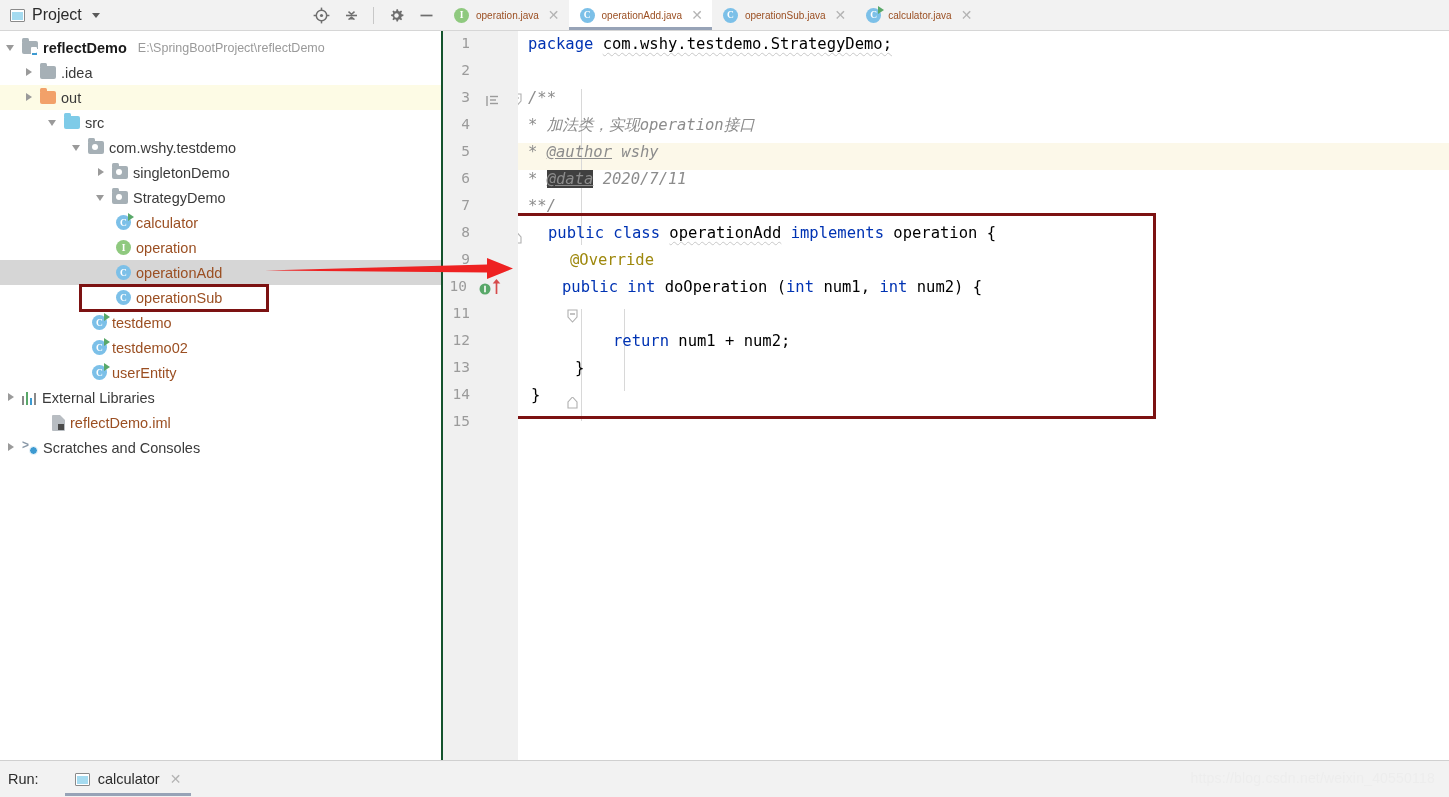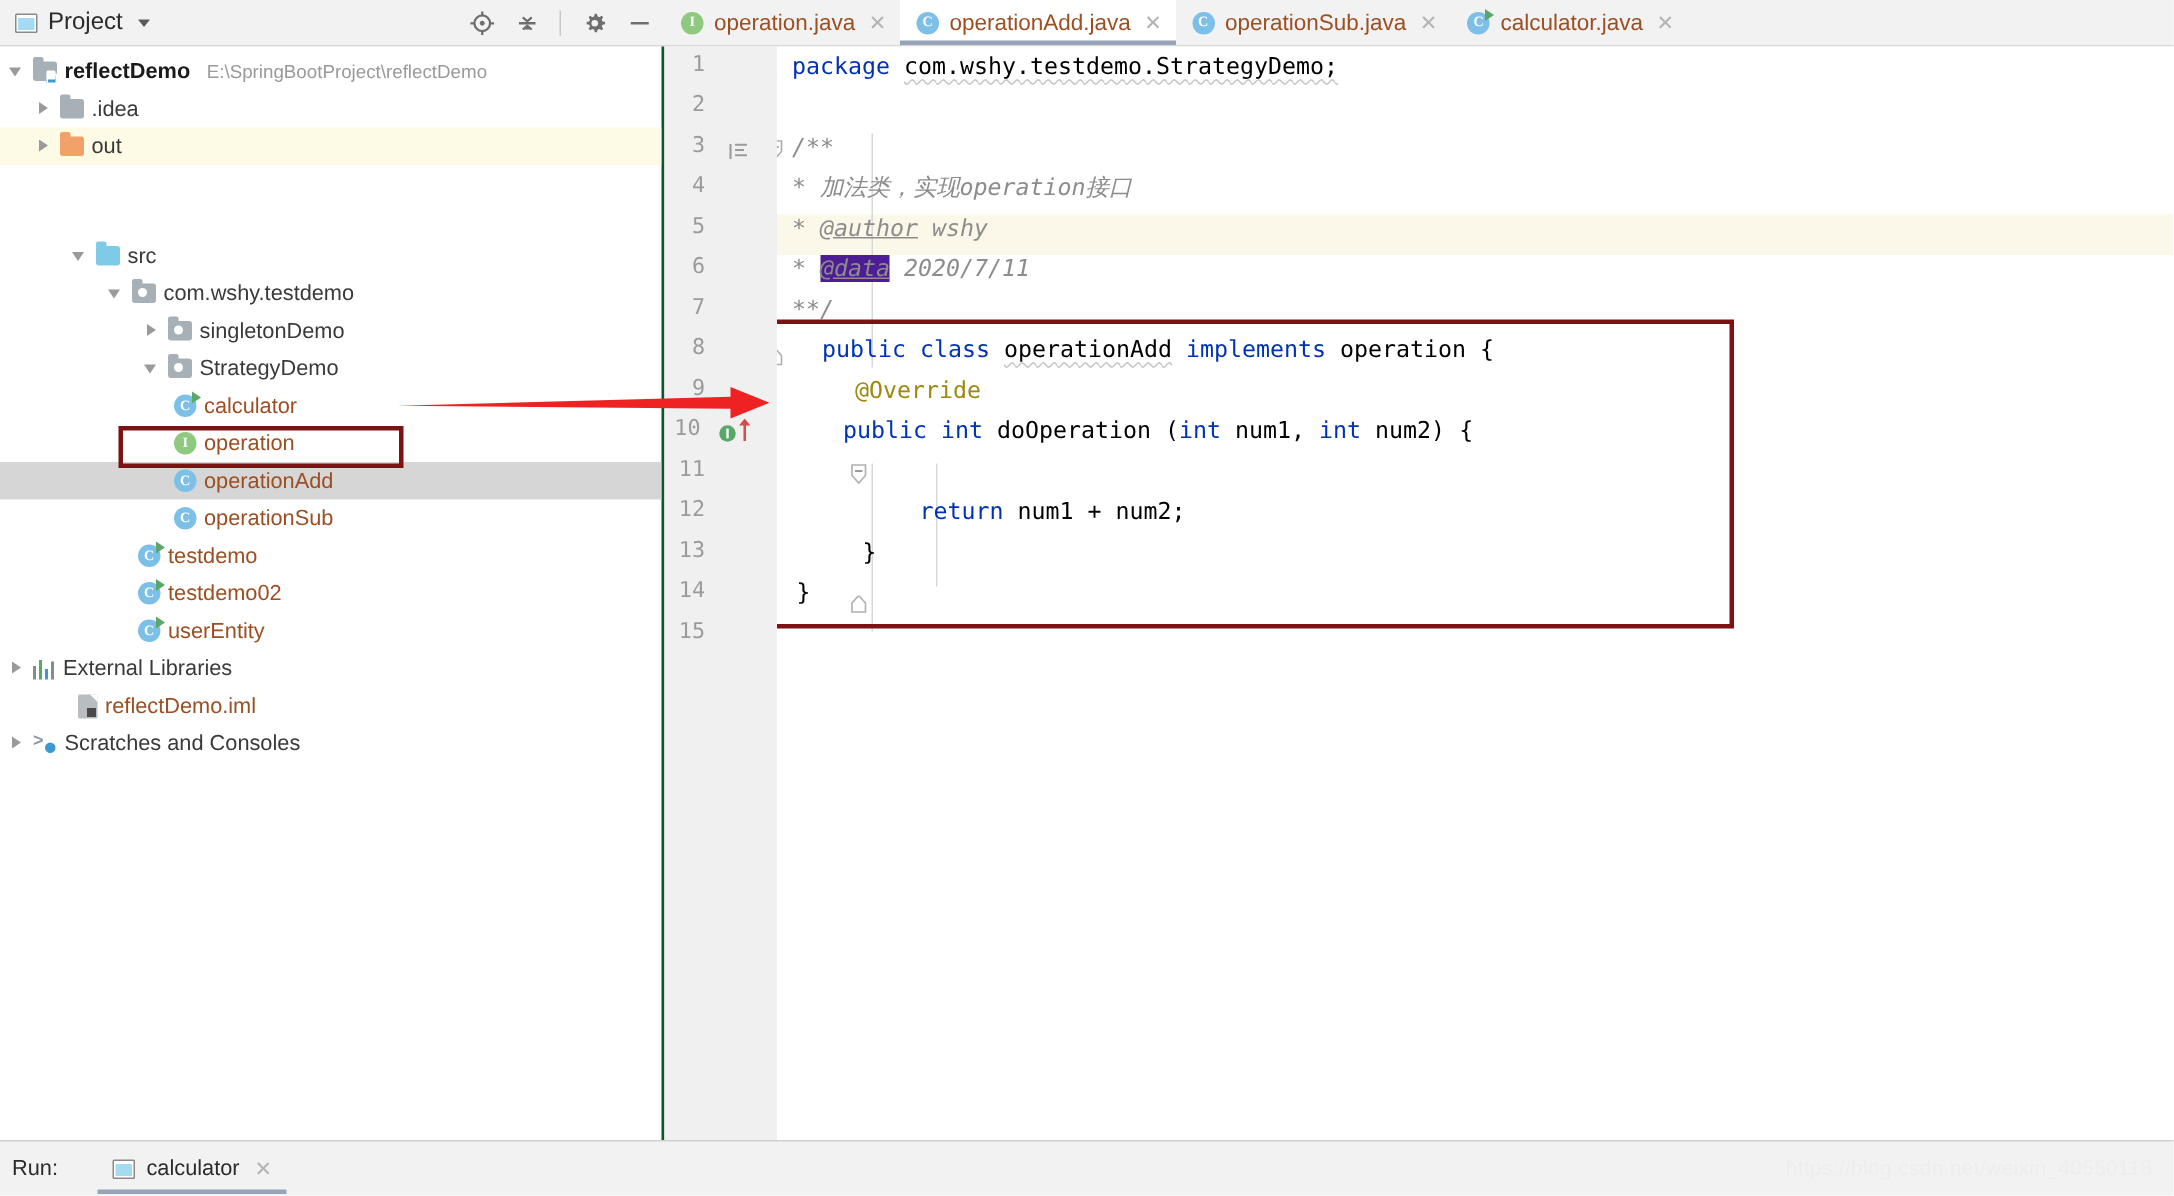--- a/index.html
+++ b/index.html
@@ -31,21 +31,21 @@
   .proj-tools{position:absolute;right:8px;top:0;height:100%;display:flex;align-items:center;gap:12px;}
   .tool-ic{width:18px;height:18px;display:flex;align-items:center;justify-content:center;cursor:pointer;}
   .tool-sep{width:1px;height:17px;background:#c8c8c8;margin:0 1px;}
 
   .tabs{flex:1;display:flex;align-items:flex-end;background:#f2f2f2;
     border-bottom:1px solid #d6d6d6;overflow:hidden;}
   .tab{height:30px;display:flex;align-items:center;gap:7px;padding:0 9px 0 11px;
     box-sizing:border-box;position:relative;cursor:pointer;white-space:nowrap;}
   .tab.active{background:#ffffff;}
   .tab.active::after{content:"";position:absolute;left:0;right:0;bottom:0;height:3px;background:#97a3b7;}
-  .tab-name{font-size:15px;color:#9b4f22;}
+  .tab-name{font-size:10px;color:#9b4f22;}
   .tab-close{font-size:14px;color:#b4b4b4;line-height:1;margin-left:2px;cursor:pointer;}
 
   
   .ic-round{width:15px;height:15px;border-radius:50%;display:flex;align-items:center;justify-content:center;
     font-size:9.5px;font-weight:bold;color:#fff;font-family:"Liberation Serif", serif;position:relative;flex:0 0 15px;}
   .ic-class{background:#7cc0e8;}
   .ic-iface{background:#8fc97f;}
   .ic-runnable::after{content:"";position:absolute;right:-3px;top:-2px;
     border-left:6px solid #59a869;border-top:4px solid transparent;border-bottom:4px solid transparent;}
 
@@ -102,21 +102,21 @@
       font-family:"DejaVu Sans Mono", monospace;text-align:right;width:34px;}
   .g-ic{position:absolute;}
 
   .cl{position:absolute;left:0;right:0;height:27px;background:#fcf8e9;}
   .codeline{position:absolute;left:10px;white-space:pre;
     font-family:"DejaVu Sans Mono", monospace;font-size:15.5px;line-height:27px;letter-spacing:0px;}
   .kw{color:#0033b3;}
   .ident{color:#000;}
   .cmt{color:#8c8c8c;font-style:italic;}
   .tag{color:#8c8c8c;font-style:italic;text-decoration:underline;}
-  .tag-hl{color:#8c8c8c;font-style:italic;text-decoration:underline;background:#4c1d95;}
+  .tag-hl{color:#8c8c8c;font-style:italic;text-decoration:underline;background:#404040;}
   .anno{color:#9e880d;}
   .squig{text-decoration:underline;text-decoration-style:wavy;text-decoration-color:#c8c8c8;
     text-underline-offset:3px;text-decoration-thickness:1px;}
   .ind-guide{position:absolute;width:1px;background:#d8d8d8;}
 
   
   .bottom{height:36px;flex:0 0 36px;background:#f2f2f2;border-top:1px solid #d0d0d0;
     display:flex;align-items:center;position:relative;}
   .run-label{font-size:14.5px;color:#2b2b2b;margin-left:8px;}
   .run-tab{height:34px;margin-left:26px;display:flex;align-items:center;gap:8px;padding:0 10px;
@@ -216,21 +216,21 @@
         <span class="folder f-gray"></span>
         <span class="lbl">.idea</span>
       </div>
 
       <div class="row hl-out" style="padding-left:24px;">
         <span class="arrow closed"></span>
         <span class="folder f-orange"></span>
         <span class="lbl">out</span>
       </div>
 
-      <div class="row" style="padding-left:48px;margin-top:48px;">
+      <div class="row" style="padding-left:48px;">
         <span class="arrow open"></span>
         <span class="folder f-blue"></span>
         <span class="lbl">src</span>
       </div>
 
       <div class="row" style="padding-left:72px;">
         <span class="arrow open"></span>
         <span class="folder f-pkg"></span>
         <span class="lbl">com.wshy.testdemo</span>
       </div>

